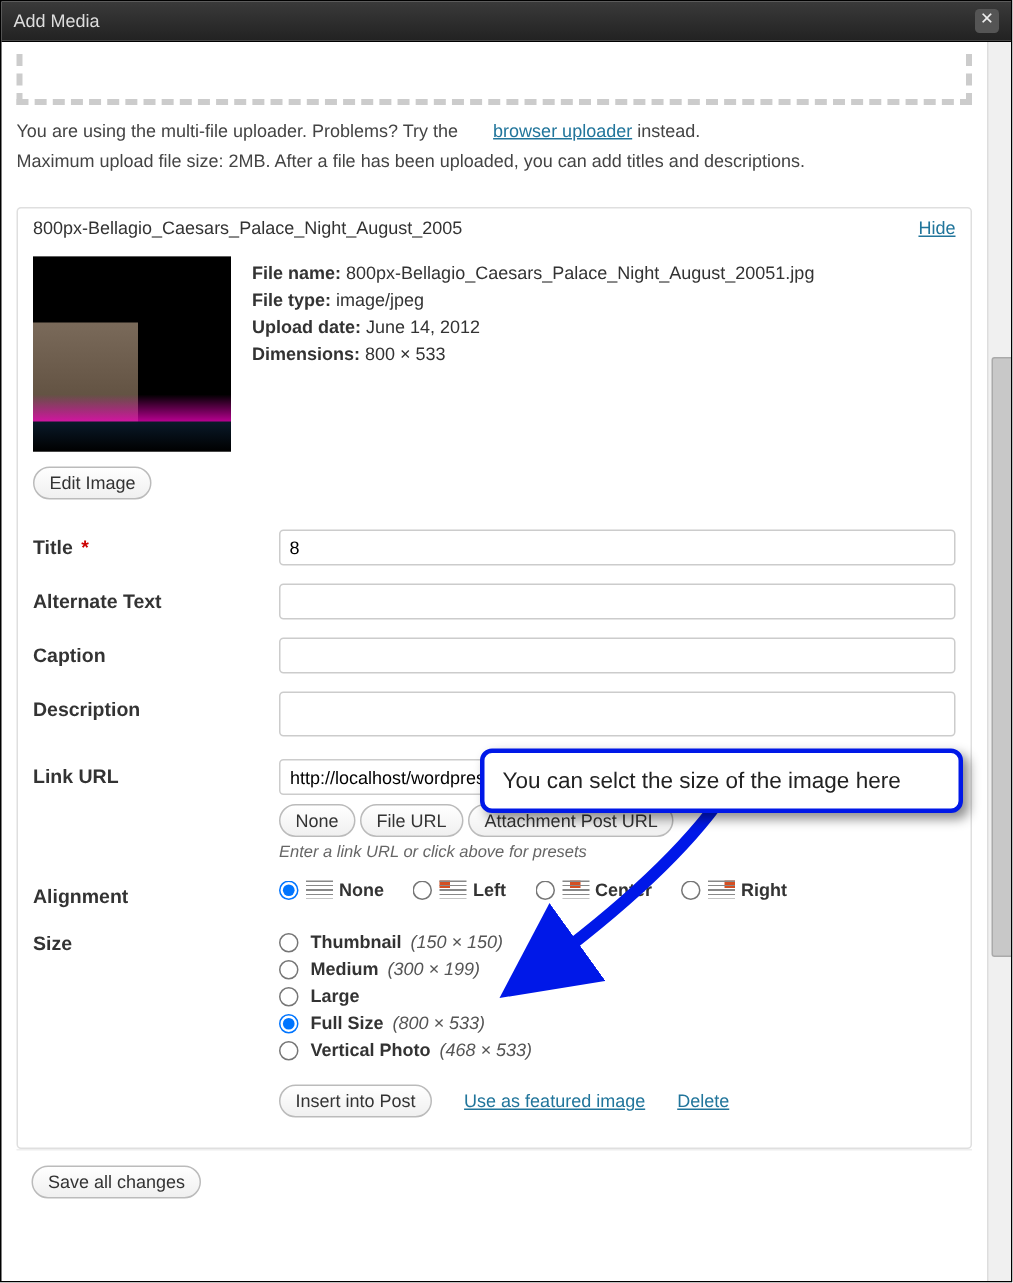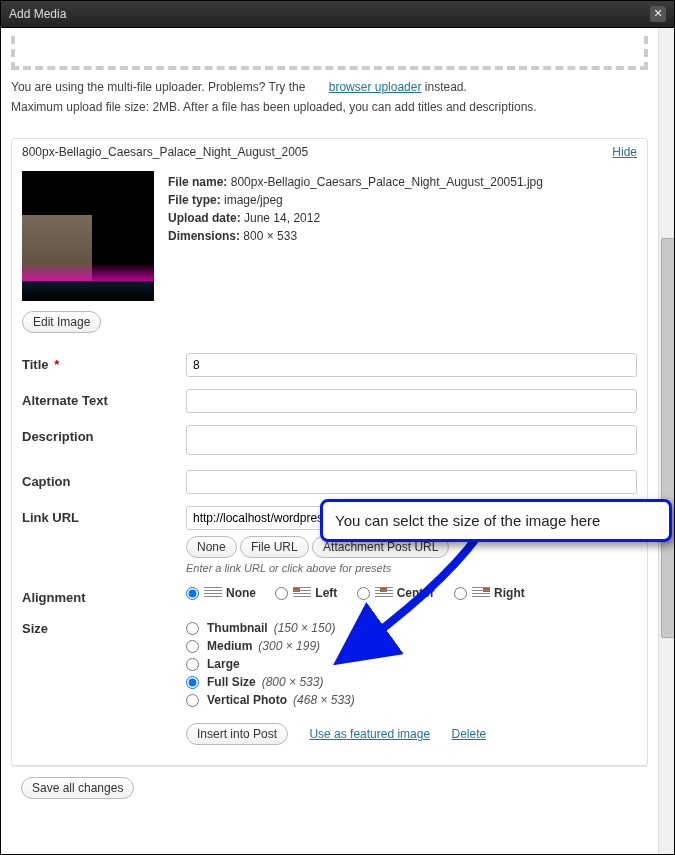--- a/index.html
+++ b/index.html
@@ -183,21 +183,21 @@
 .size-opts .nm { font-weight: bold; }
 .linkrow a { color:#21759b; text-decoration:underline; margin-left:18px; cursor:pointer; }
 .footer {
   padding: 10px;
   border-top: 1px solid #eee;
 }
 .callout {
   position: absolute;
   left: 320px;
   top: 499px;
-  width: 352px;
+  width: 322px;
   background: #fff;
   border: 3px solid #0018e8;
   border-radius: 8px;
   padding: 10px 12px;
   font-size: 15px;
   color: #222;
   box-shadow: 4px 4px 8px rgba(0,0,0,0.45);
   z-index: 50;
 }
 .arrow {
@@ -253,27 +253,27 @@
           </div>
 
           <div class="form-row">
             <div class="lbl">Alternate Text</div>
             <div class="ctrl">
               <input type="text" style="">
             </div>
           </div>
 
           <div class="form-row">
+            <div class="lbl">Caption</div>
+            <div class="ctrl"><input type="text" style=""></div>
+          </div>
+
+          <div class="form-row">
             <div class="lbl">Description</div>
             <div class="ctrl"><textarea style=""></textarea></div>
-          </div>
-
-          <div class="form-row">
-            <div class="lbl">Caption</div>
-            <div class="ctrl"><input type="text" style=""></div>
           </div>
 
           <div class="form-row">
             <div class="lbl">Link URL</div>
             <div class="ctrl">
               <input type="text" value="http://localhost/wordpress/wp-content/uploads/2012/06/800px-Bellagio_Caesars_P" style="">
               <div style="margin-top:6px">
                 <span class="btn">None</span>
                 <span class="btn">File URL</span>
                 <span class="btn">Attachment Post URL</span>

